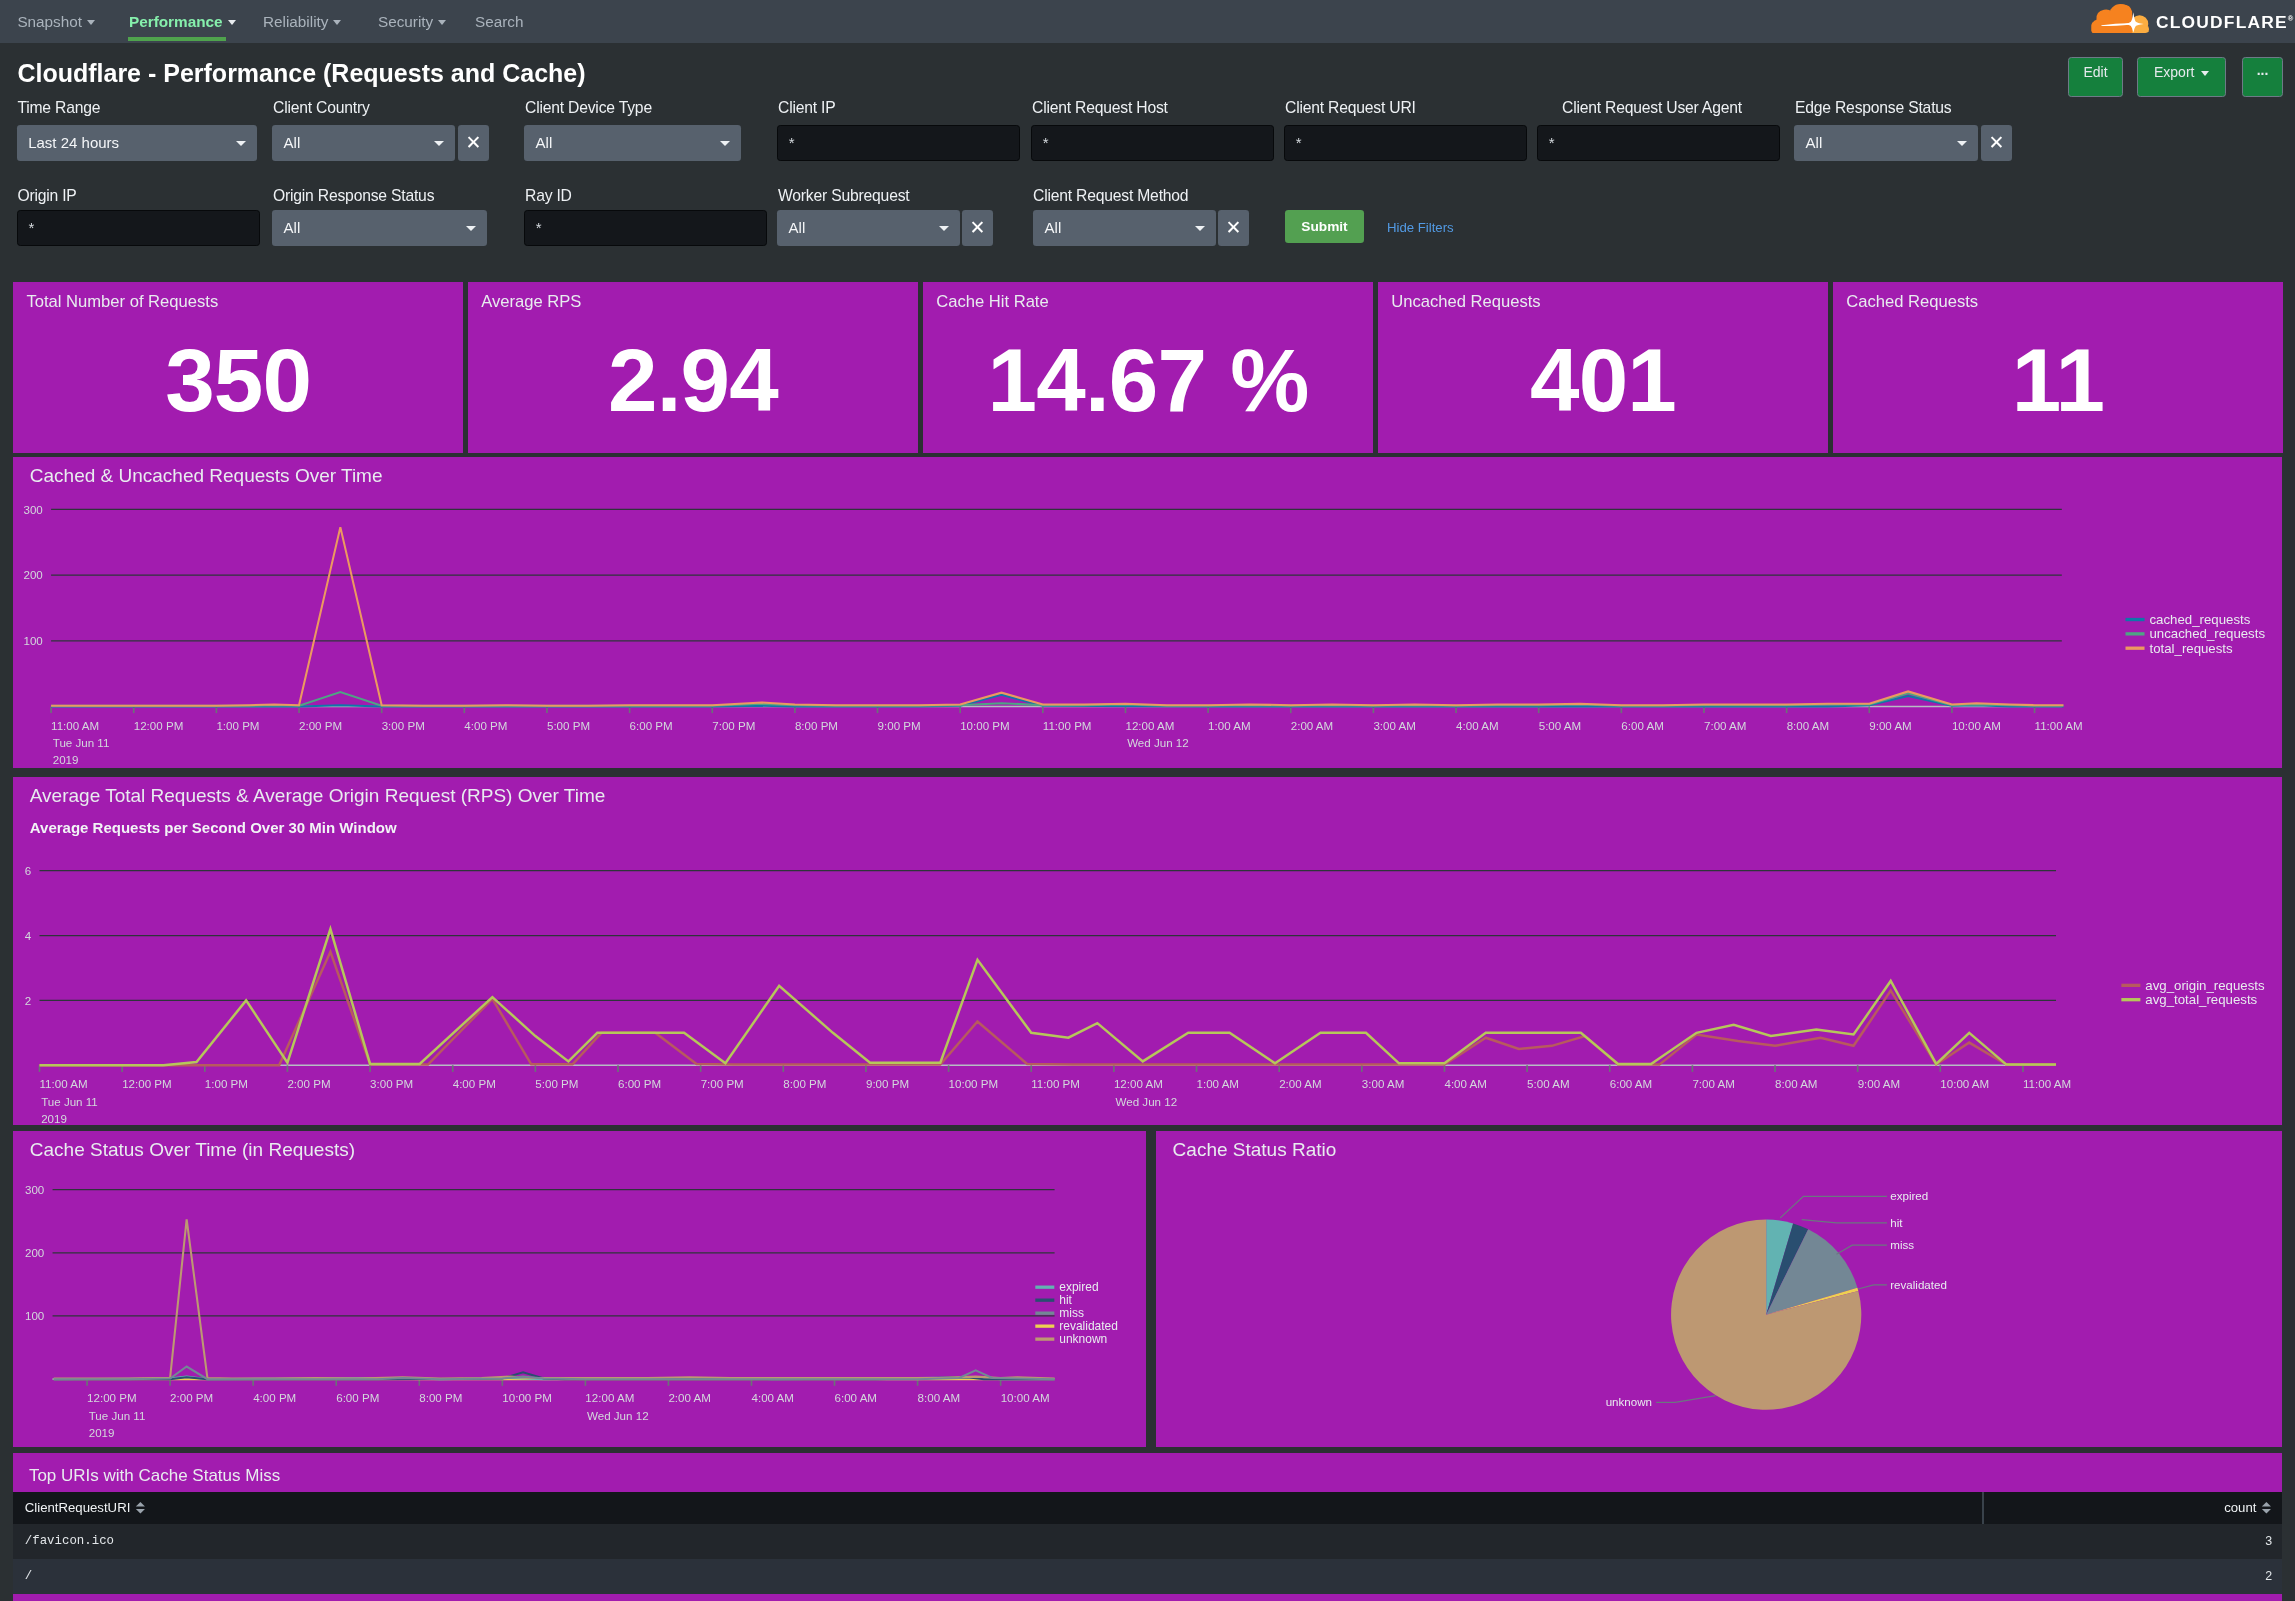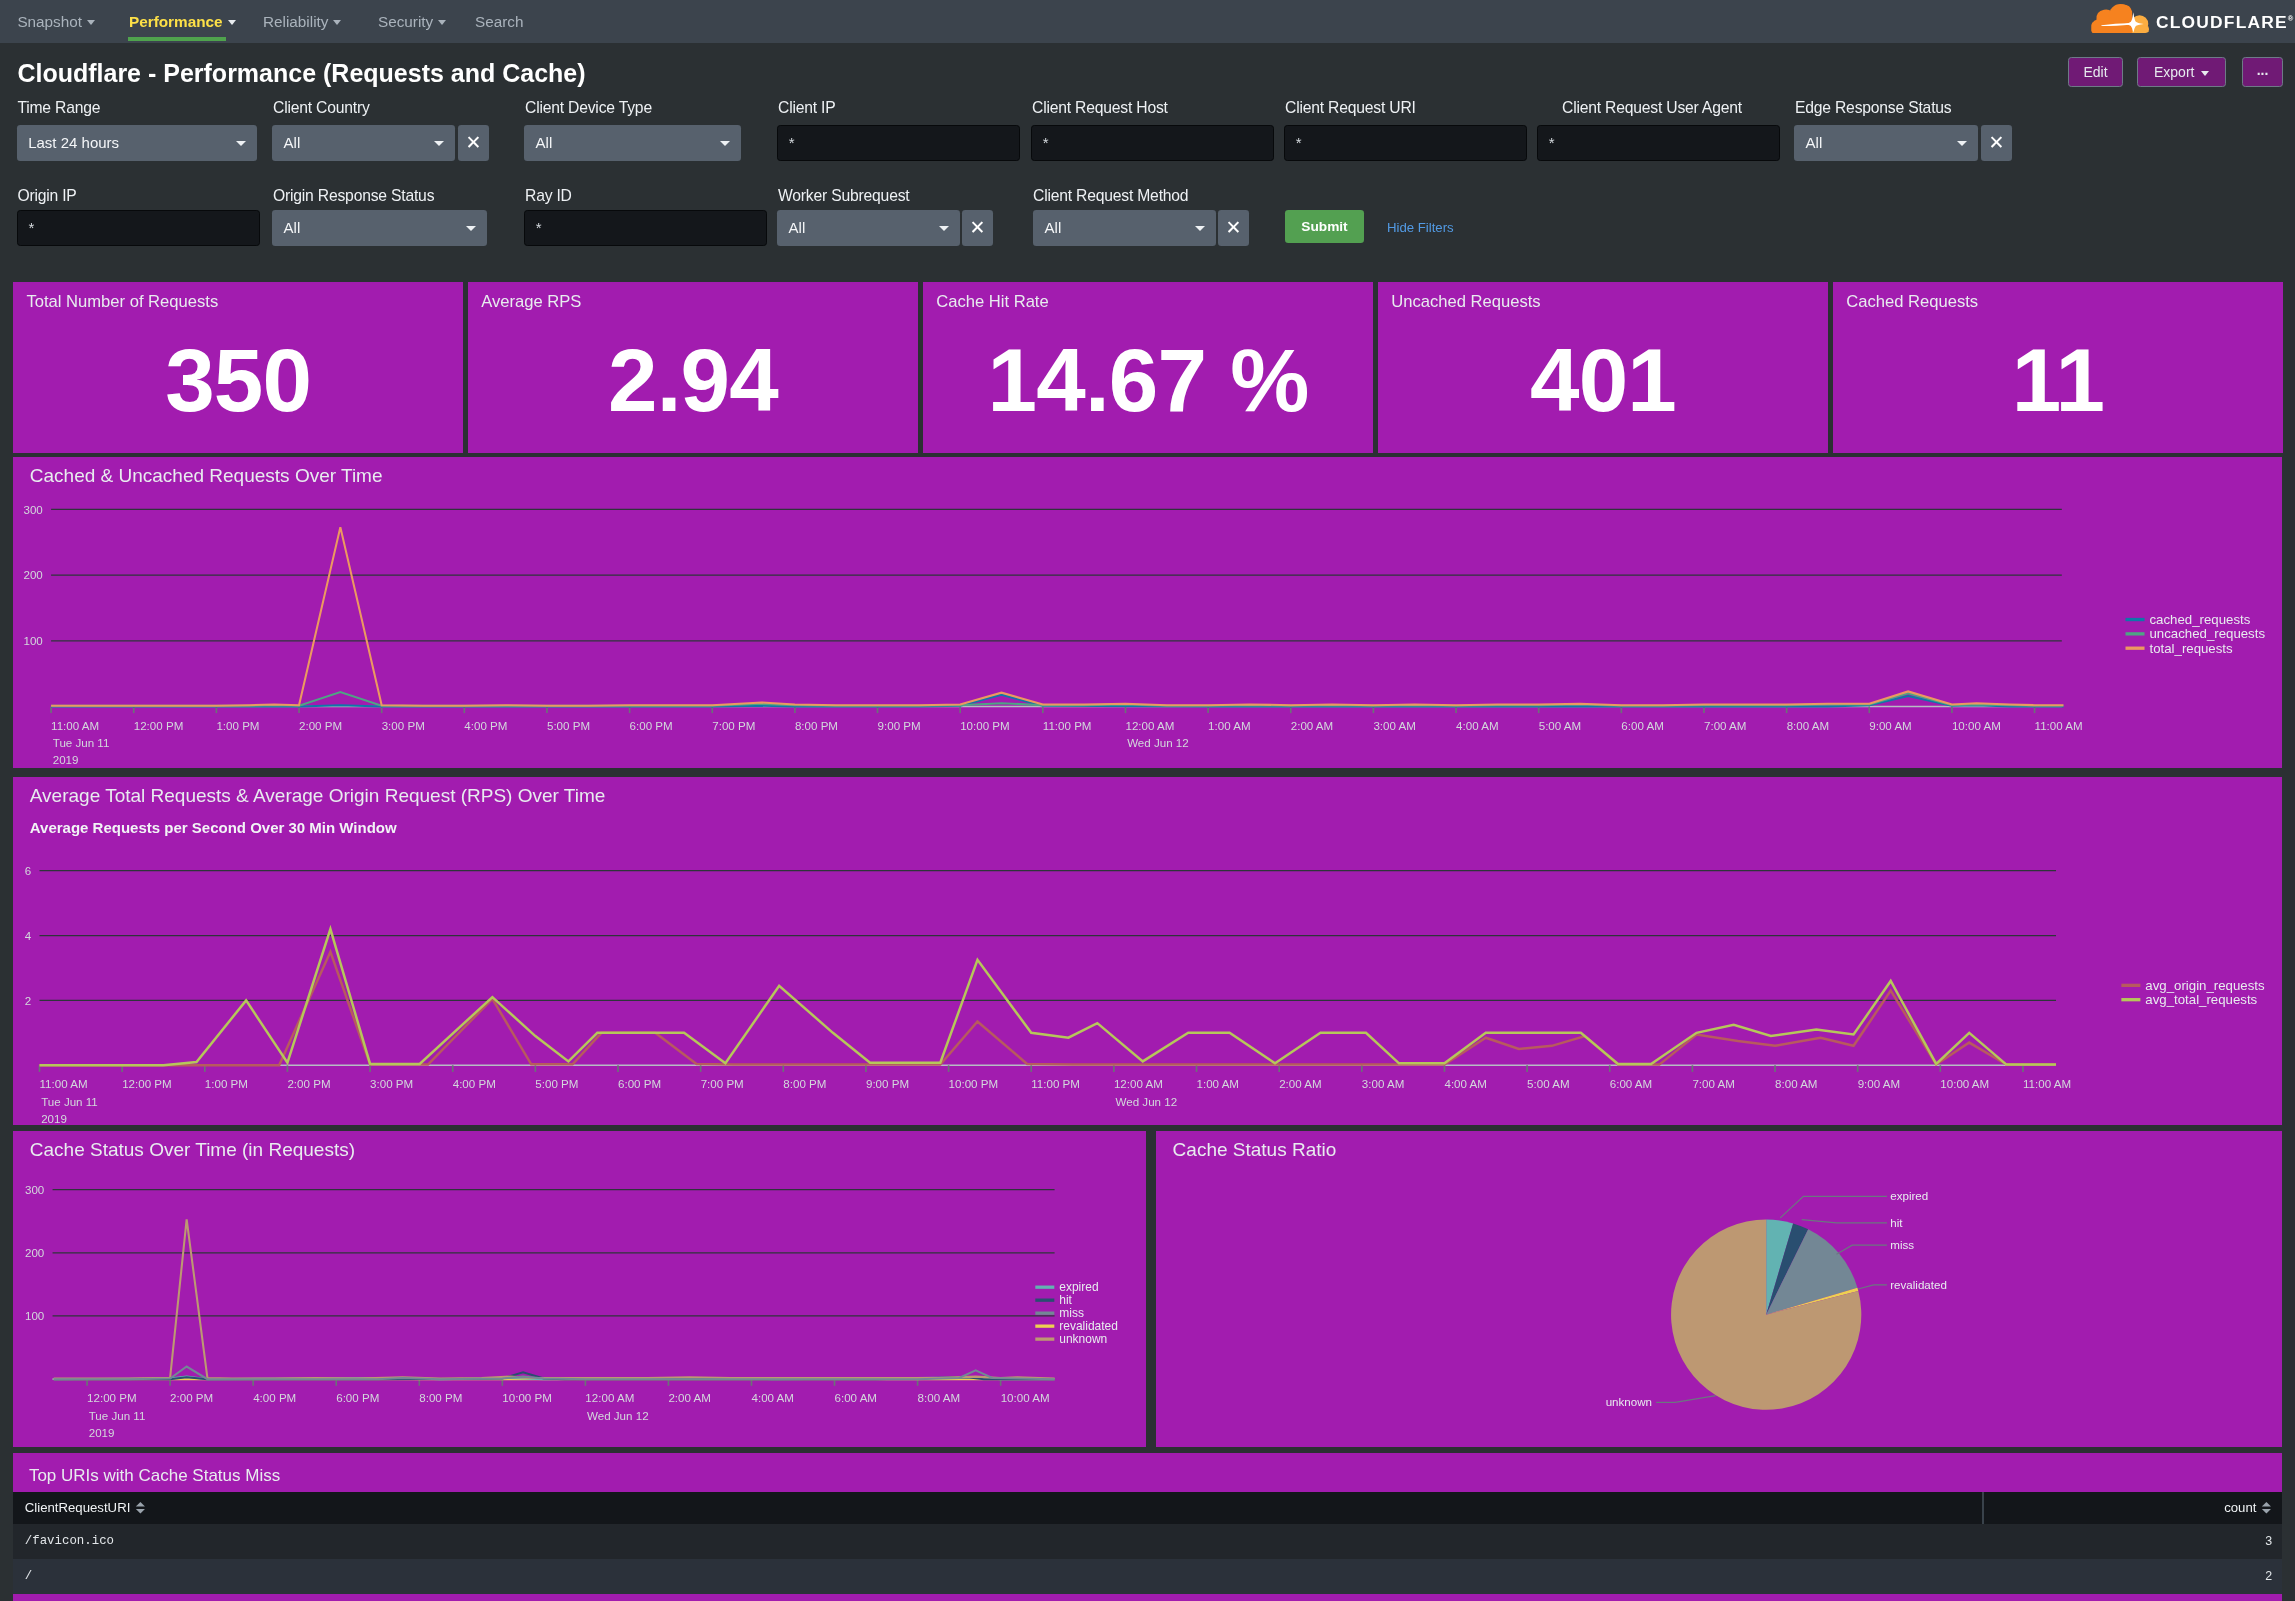--- a/index.html
+++ b/index.html
@@ -8,31 +8,31 @@
 .ptitle{position:absolute;left:16.6px;top:7.5px;font-size:19px;color:#e8ecef;}
 .nav{position:absolute;left:0;top:0;width:2295px;height:43px;background:#3c444d;}
 .navitem{position:absolute;top:0;height:43px;line-height:43px;font-size:15.3px;color:#aab3bc;}
 .caret{display:inline-block;margin-left:5px;vertical-align:middle;width:0;height:0;border-left:4.1px solid transparent;border-right:4.1px solid transparent;border-top:5px solid #aab3bc;}
 .caretw{border-top-color:#e8ecef;}
 .lbl{position:absolute;font-size:15.7px;color:#eef1f4;letter-spacing:-0.2px;}
 .input{position:absolute;height:36px;background:#14171b;border:0.8px solid #07090b;border-radius:3.3px;color:#d6dbdf;font-size:15px;line-height:34px;padding-left:10.8px;}
 .dd{position:absolute;height:36px;background:#57616d;border-radius:3.3px;color:#f4f6f8;font-size:15px;line-height:36px;padding-left:11.6px;}
 .dd .dc{position:absolute;right:10.8px;top:15.7px;width:0;height:0;border-left:5px solid transparent;border-right:5px solid transparent;border-top:5.8px solid #eef1f4;}
 .xbtn{position:absolute;width:31px;height:36px;background:#57616d;border-radius:3.3px;color:#ffffff;font-size:19px;text-align:center;line-height:35px;}
-.btn{position:absolute;height:30px;background:#701a75;border:0.8px solid #6e7a87;border-radius:3.3px;color:#e6eaee;font-size:14px;text-align:center;}
+.btn{position:absolute;height:40px;background:#15803d;border:0.8px solid #6e7a87;border-radius:3.3px;color:#e6eaee;font-size:14px;text-align:center;}
 .kpi-title{position:absolute;left:13.2px;top:10px;font-size:16.6px;color:#e8ecef;}
 .kpi-val{position:absolute;left:0;right:0;top:26.5px;bottom:0;display:flex;align-items:center;justify-content:center;font-size:89px;font-weight:bold;color:#ffffff;letter-spacing:-0.8px;}
 .trow{position:absolute;left:0;width:2269px;height:35px;font-size:12.4px;color:#e3e7ea;}
 .tcell{position:absolute;top:0;height:35px;line-height:35px;}
 svg text{font-family:"Liberation Sans",sans-serif;}
 
 </style></head><body>
 <div class="nav">
 <div class="navitem" style="left:17.4px;">Snapshot<span class="caret"></span></div>
-<div class="navitem" style="left:129px;color:#fde047;font-weight:bold;">Performance<span class="caret caretw"></span></div>
+<div class="navitem" style="left:129px;color:#86efac;font-weight:bold;">Performance<span class="caret caretw"></span></div>
 <div class="abs" style="left:128px;top:37px;width:98px;height:4.1px;background:#4fa34d;"></div>
 <div class="navitem" style="left:263px;">Reliability<span class="caret"></span></div>
 <div class="navitem" style="left:378px;">Security<span class="caret"></span></div>
 <div class="navitem" style="left:475px;">Search</div>
 <svg class="abs" style="left:2089px;top:4.1px;" width="63" height="29" viewBox="0 0 76 35">
 <path d="M5 35 Q3 35 3 31 L3 28 Q3 21 9 19 Q8 9 18 7 Q24 6 27 9 Q30 1 40 0.5 Q50 0 52 9 L53 35 Z" fill="#f6821f"></path>
 <circle cx="38" cy="14" r="14" fill="#f6821f"></circle>
 <rect x="3" y="22" width="55" height="13" rx="3" fill="#f6821f"></rect>
 <circle cx="61" cy="24" r="10.5" fill="#fbad41"></circle>
 <path d="M52 35 L52 27 L71.5 27 Q73 30 72 33 Q71 35 68 35 Z" fill="#fbad41"></path>

